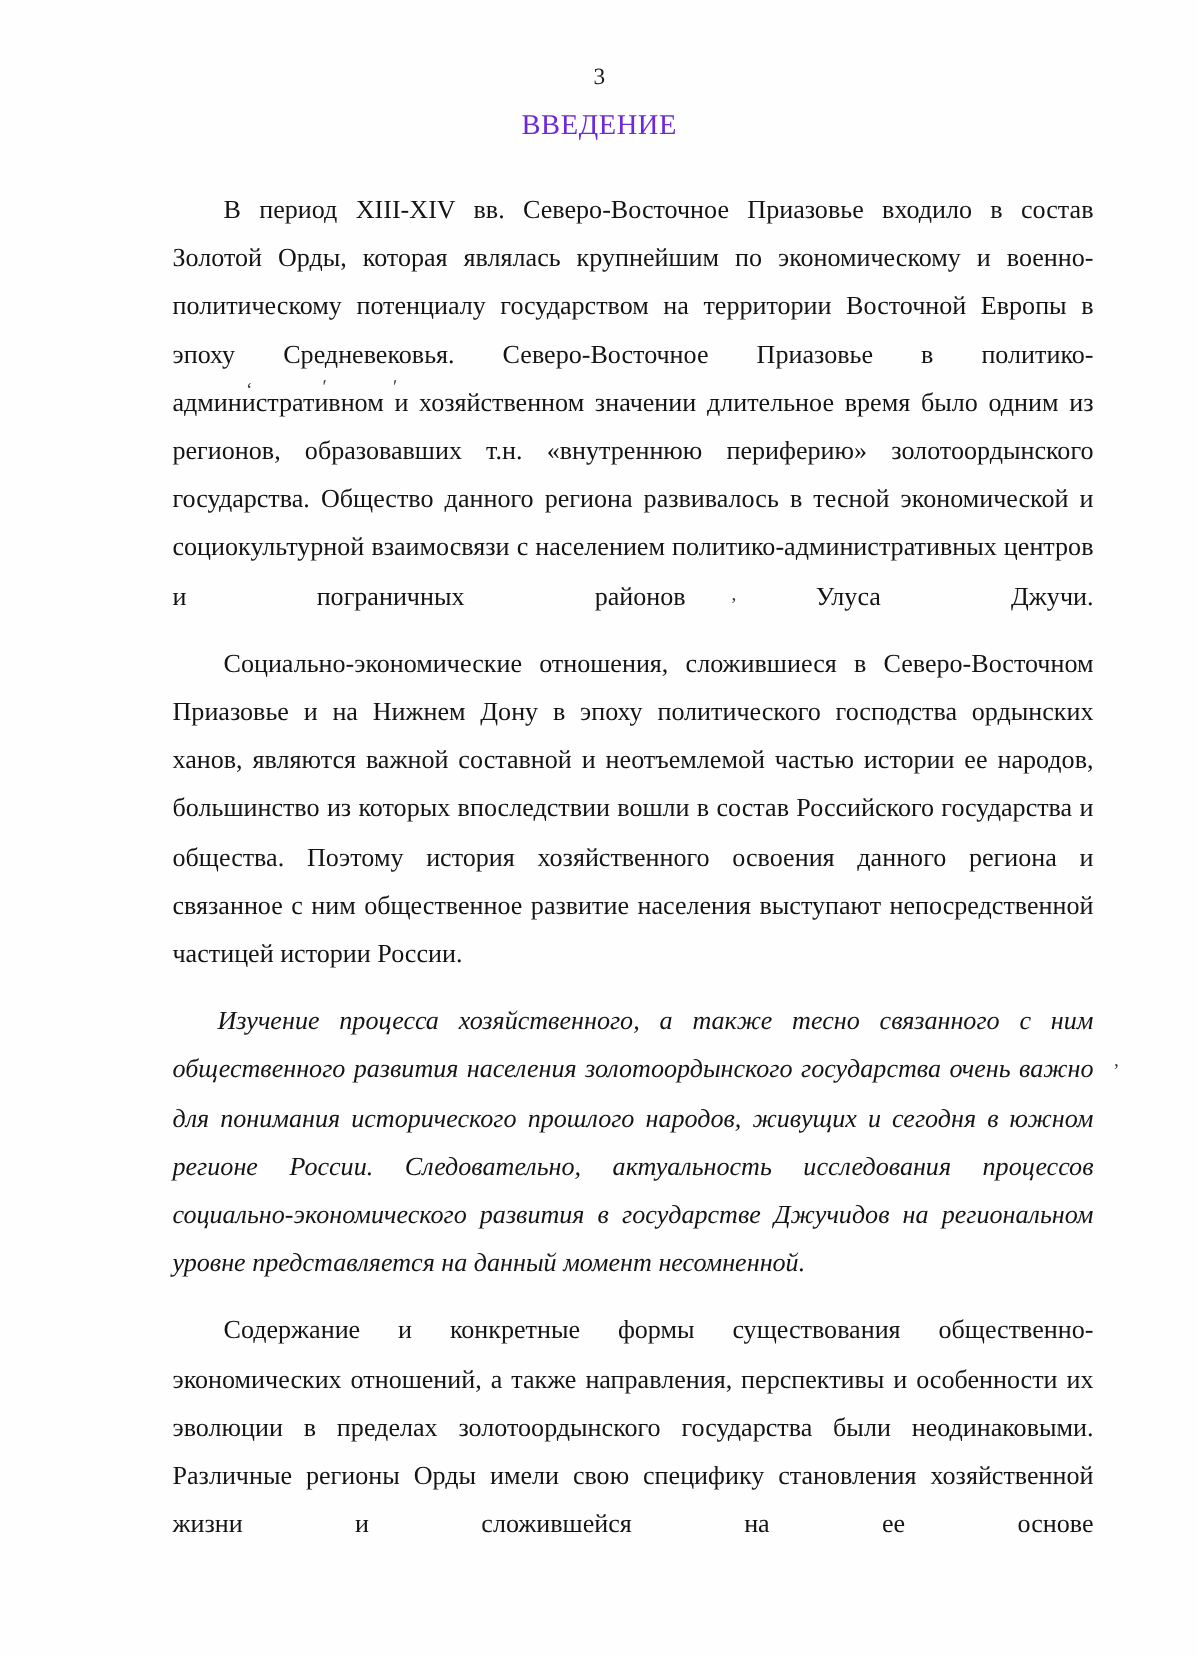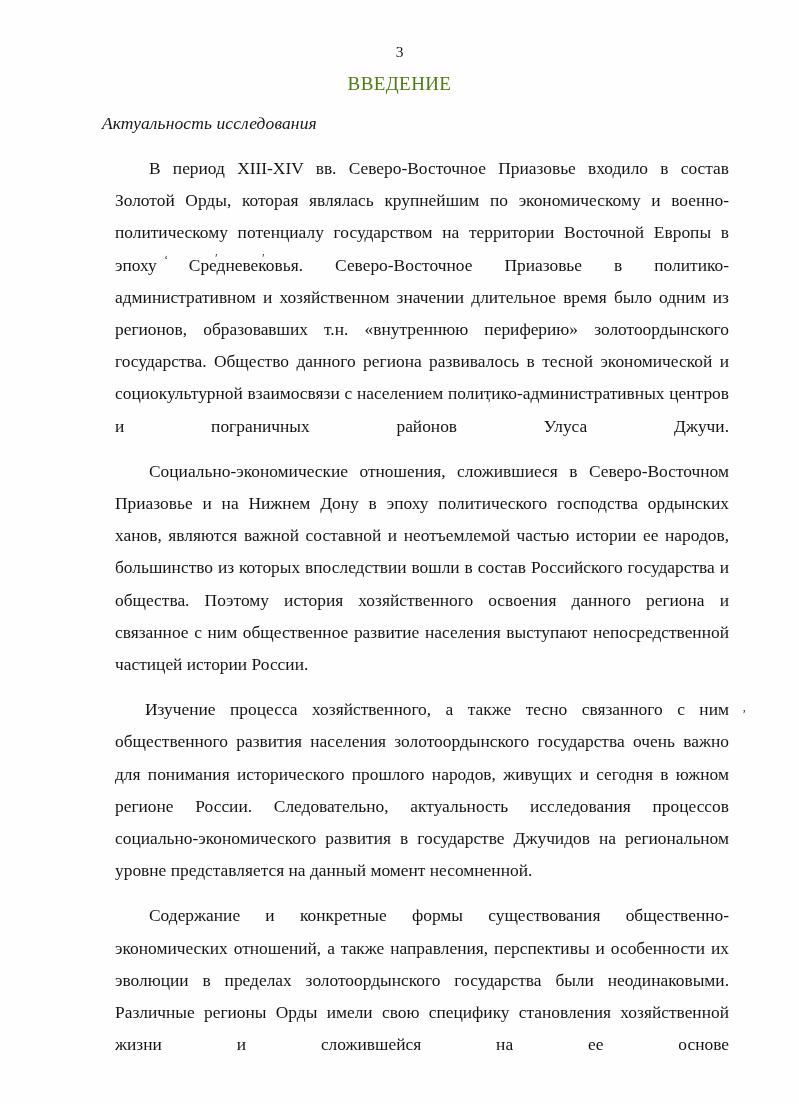--- a/index.html
+++ b/index.html
@@ -31,21 +31,21 @@
   }
   .doc-title {
     position: absolute;
     top: 72px;
     left: 0;
     width: 799px;
     text-align: center;
     font-size: 19px;
     line-height: 24px;
     letter-spacing: 0.4px;
-    color: #4d7c0f;
+    color: #6d28d9;
   }
 
   
   .content {
     position: absolute;
     top: 110px;
     left: 102px;
     width: 640px;
   }
   .section-label {
@@ -61,20 +61,21 @@
     font-size: 17.4px;
     line-height: 32.2px;
     text-align: justify;
     text-justify: inter-word;
     text-indent: 34px;
     color: #141414;
     hyphens: none;
   }
   p.para.tight-indent {
     text-indent: 30px;
+    font-style: italic;
   }
   
   p.para.force-justify {
     text-align-last: justify;
   }
 
   
   .artifact {
     position: absolute;
     color: #3a3a3a;
@@ -88,21 +89,20 @@
 <body>
 
 <div class="page">
 
   <div class="page-number">3</div>
 
   <div class="doc-title">ВВЕДЕНИЕ</div>
 
   <div class="content">
 
-    <div class="section-label">Актуальность исследования</div>
 
     <p class="para force-justify">В период XIII-XIV вв. Северо-Восточное Приазовье входило в состав Золотой Орды, которая являлась крупнейшим по экономическому и военно-политическому потенциалу государством на территории Восточной Европы в эпоху Средневековья. Северо-Восточное Приазовье в политико-административном и хозяйственном значении длительное время было одним из регионов, образовавших т.н. «внутреннюю периферию» золотоордынского государства. Общество данного региона развивалось в тесной экономической и социокультурной взаимосвязи с населением политико-административных центров и пограничных районов Улуса Джучи.</p>
 
     <p class="para">Социально-экономические отношения, сложившиеся в Северо-Восточном Приазовье и на Нижнем Дону в эпоху политического господства ордынских ханов, являются важной составной и неотъемлемой частью истории ее народов, большинство из которых впоследствии вошли в состав Российского государства и общества. Поэтому история хозяйственного освоения данного региона и связанное с ним общественное развитие населения выступают непосредственной частицей истории России.</p>
 
     <p class="para tight-indent">Изучение процесса хозяйственного, а также тесно связанного с ним общественного развития населения золотоордынского государства очень важно для понимания исторического прошлого народов, живущих и сегодня в южном регионе России. Следовательно, актуальность исследования процессов социально-экономического развития в государстве Джучидов на региональном уровне представляется на данный момент несомненной.</p>
 
     <p class="para force-justify">Содержание и конкретные формы существования общественно-экономических отношений, а также направления, перспективы и особенности их эволюции в пределах золотоордынского государства были неодинаковыми. Различные регионы Орды имели свою специфику становления хозяйственной жизни и сложившейся на ее основе</p>
 
   </div>

